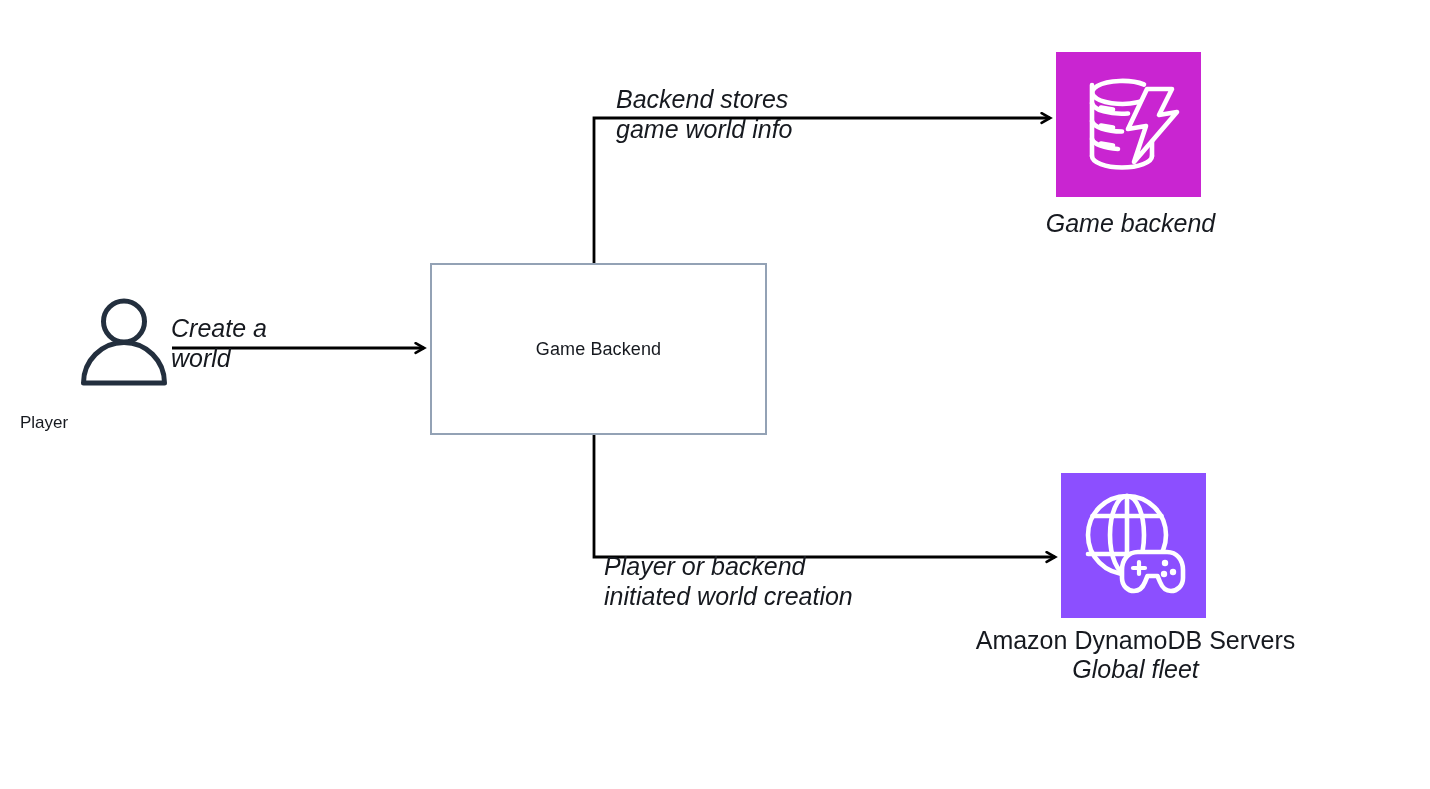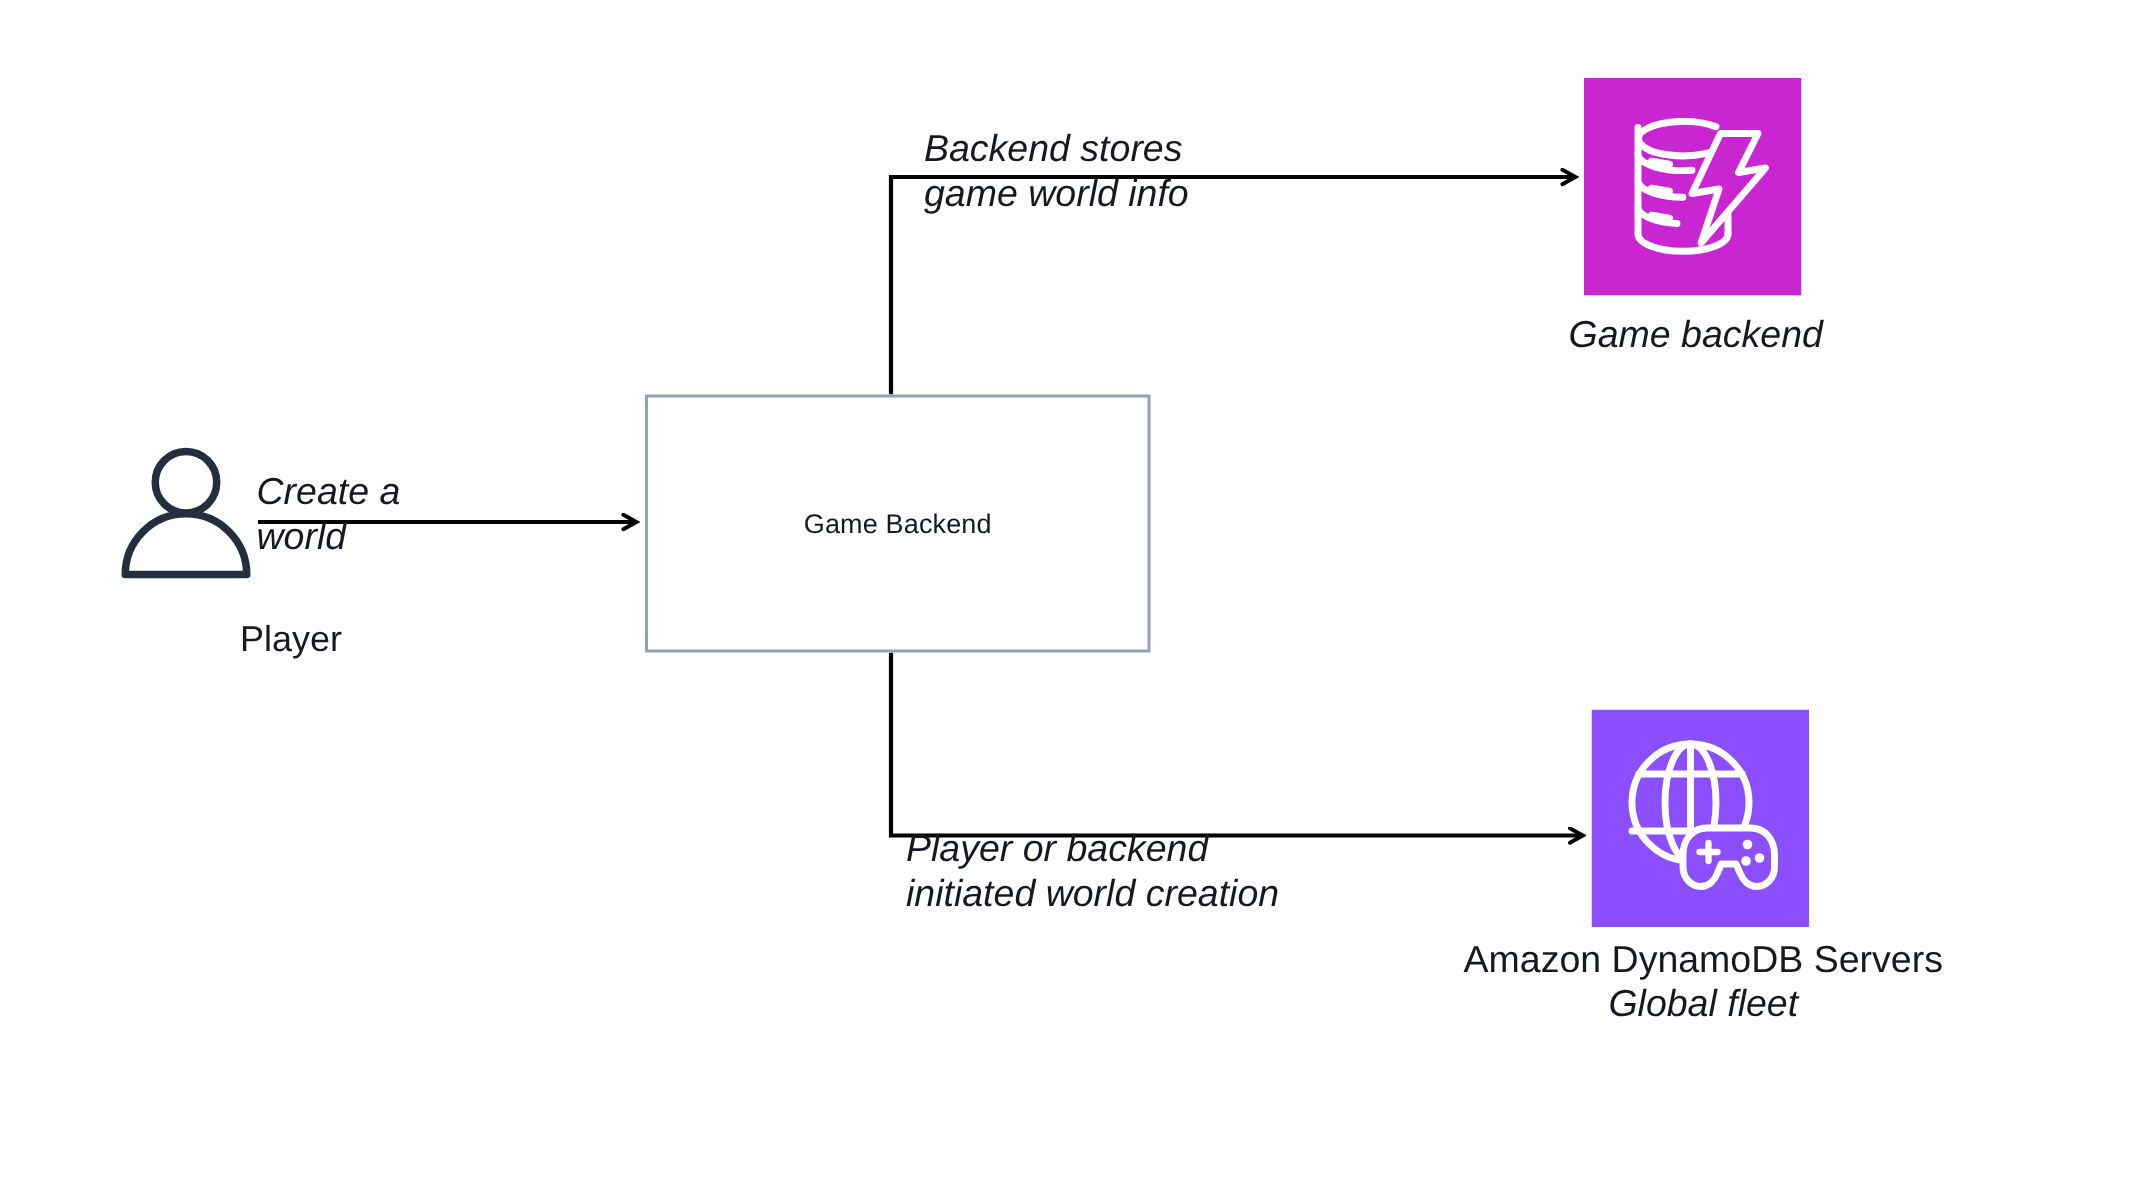--- a/index.html
+++ b/index.html
@@ -84,22 +84,22 @@
     top: 296px;
     width: 92px;
     height: 92px;
   }
   .actor svg { display: block; width: 92px; height: 92px; }
   .actor-label {
     position: absolute;
     left: 20px;
     top: 413px;
     width: 208px;
-    text-align: right;
-    font-size: 24px;
+    text-align: left;
+    font-size: 17px;
     color: #16191f;
   }
 
   
   .edge-label {
     position: absolute;
     text-align: left;
     font-style: italic;
     font-size: 25px;
     line-height: 1.18;

